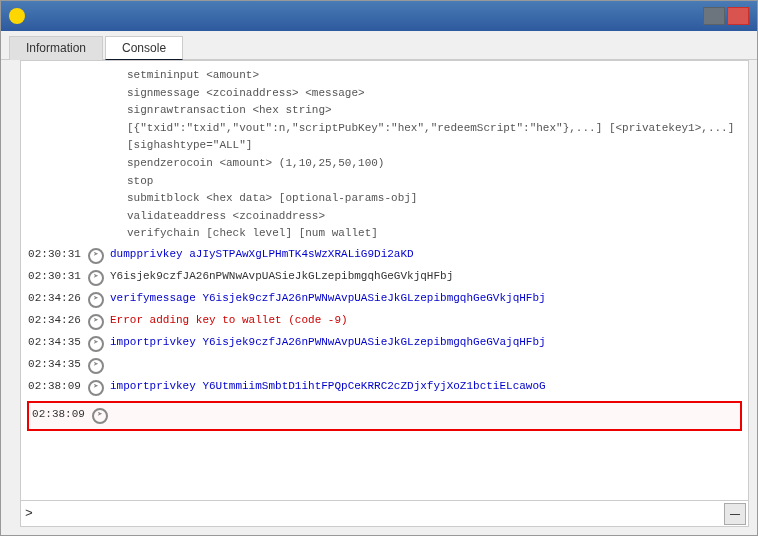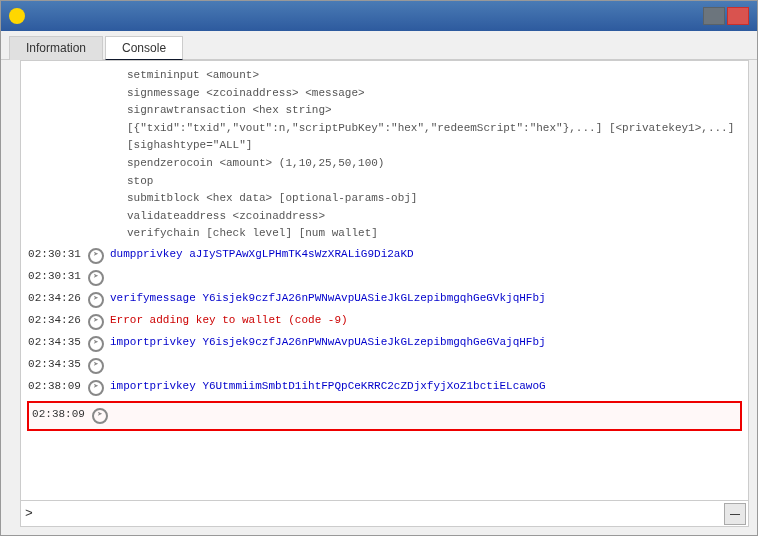--- a/index.html
+++ b/index.html
@@ -254,20 +254,21 @@
           <div class="log-icon">
             <div class="arrow-icon">➤</div>
           </div>
           <span class="log-text blue">dumpprivkey aJIySTPAwXgLPHmTK4sWzXRALiG9Di2aKD</span>
         </div>
         <div class="log-entry">
           <span class="log-time">02:30:31</span>
           <div class="log-icon">
             <div class="arrow-icon">➤</div>
           </div>
+          <span class="log-text dark">Y6isjek9czfJA26nPWNwAvpUASieJkGLzepibmgqhGeGVkjqHFbj</span>
         </div>
         <div class="log-entry">
           <span class="log-time">02:34:26</span>
           <div class="log-icon">
             <div class="arrow-icon">➤</div>
           </div>
           <span class="log-text blue">verifymessage Y6isjek9czfJA26nPWNwAvpUASieJkGLzepibmgqhGeGVkjqHFbj</span>
         </div>
         <div class="log-entry">
           <span class="log-time">02:34:26</span>

